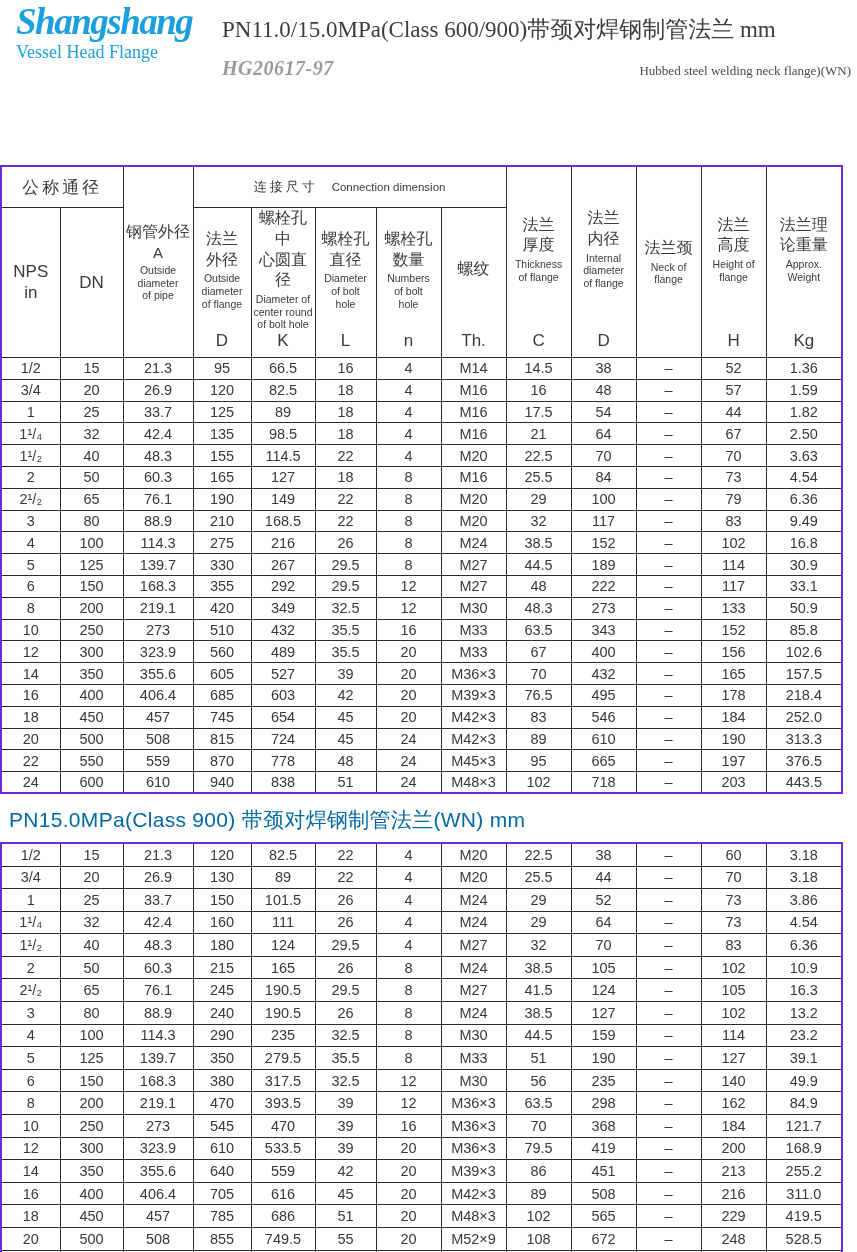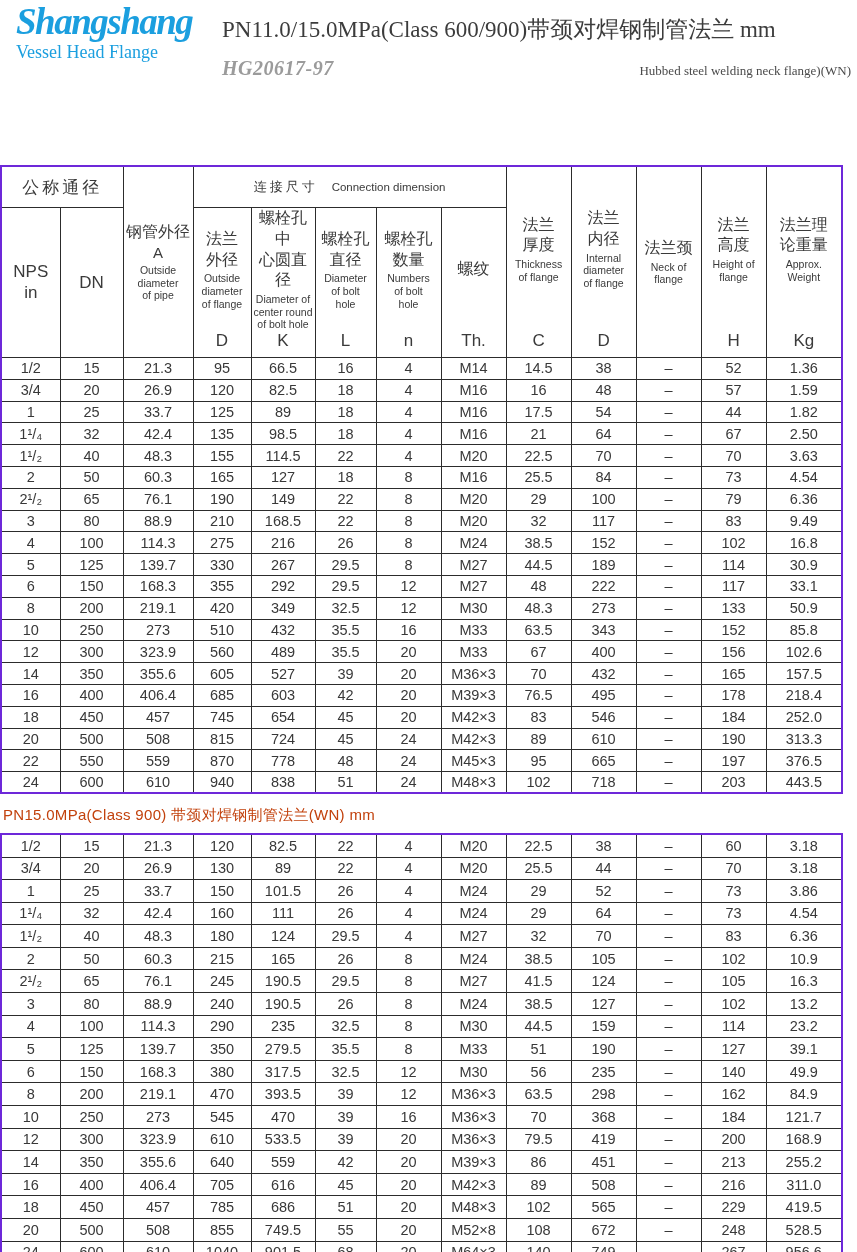--- a/index.html
+++ b/index.html
@@ -52,22 +52,22 @@
   .zh{font-size:16px;line-height:1.3;white-space:pre-line;}
   .en{font-size:10.5px;line-height:1.2;white-space:pre-line;margin-top:2px;color:#3a3a3a;}
   .letter{height:26px;font-size:17px;line-height:1.2;}
   .letter-inline{font-size:15px;line-height:1.3;}
   .simple-head{font-size:17px;white-space:pre-line;line-height:1.25;}
   tbody td{font-size:14.5px;color:#383838;}
   #tbody-1 tr{height:21.8px;}
   #tbody-2 tr{height:22.6px;}
   
   .section2-title{
-    margin:12px 0 8px 3px;
-    font-size:15px;color:#c2410c;letter-spacing:0.3px;
+    margin:12px 0 8px 9px;
+    font-size:21px;color:#0369a1;letter-spacing:0.3px;
   }
 </style>
 </head>
 <body>
 
 <div class="page-header">
   <div class="logo">
     <div class="logo-brand">Shangshang</div>
     <div class="logo-tagline">Vessel Head Flange</div>
   </div>
@@ -818,21 +818,21 @@
         <td>419.5</td>
       </tr>
       <tr>
         <td>20</td>
         <td>500</td>
         <td>508</td>
         <td>855</td>
         <td>749.5</td>
         <td>55</td>
         <td>20</td>
-        <td>M52×8</td>
+        <td>M52×9</td>
         <td>108</td>
         <td>672</td>
         <td>–</td>
         <td>248</td>
         <td>528.5</td>
       </tr>
       <tr>
         <td>24</td>
         <td>600</td>
         <td>610</td>

